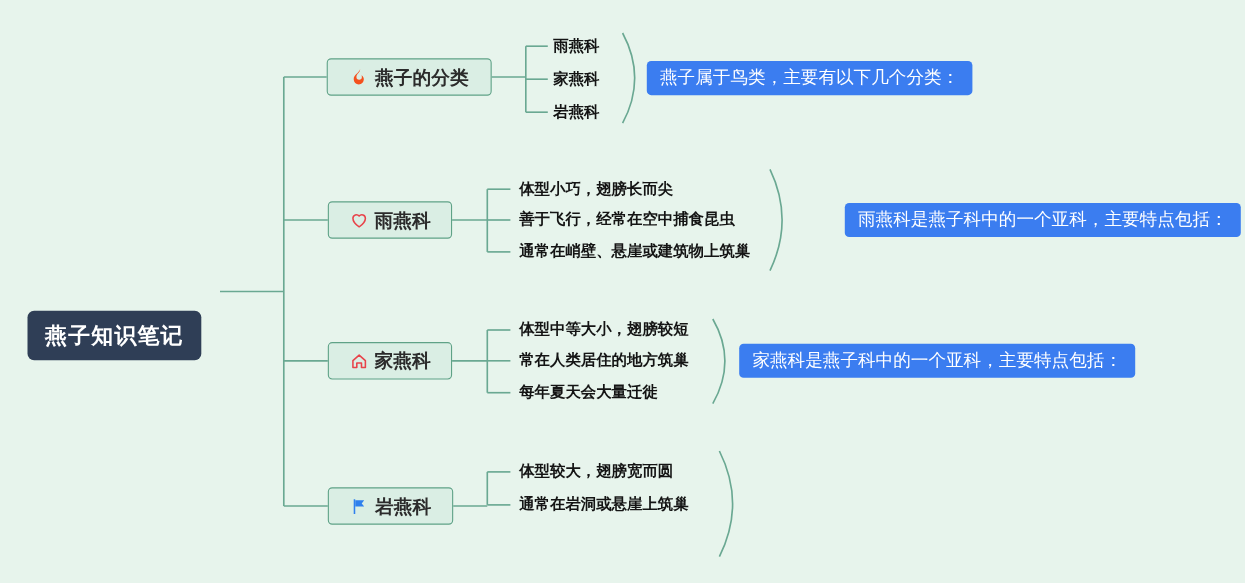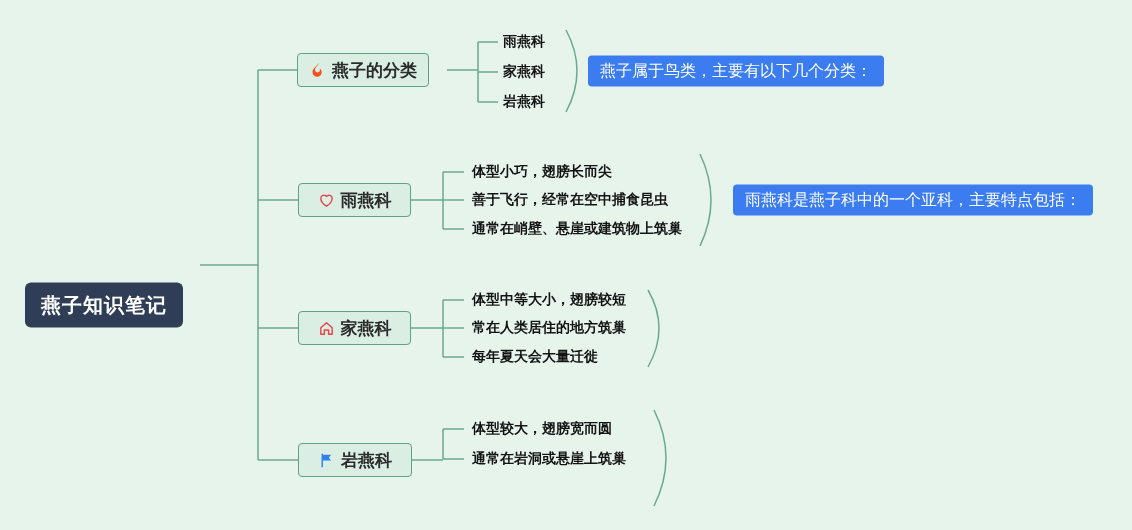--- a/index.html
+++ b/index.html
@@ -108,21 +108,21 @@
       <path d="M700 154 Q722 200 700 246"></path>
       <path d="M648 290 Q670 328 648 367"></path>
       <path d="M654 410 Q678 458 654 506"></path>
     </g>
   </svg>
 
   <div class="root" style="left:25px;top:265px;">
     <span>燕子知识笔记</span>
   </div>
 
-  <div class="node" style="left:297px;top:70px;width:132px;">
+  <div class="node" style="left:297px;top:70px;width:150px;">
     <span class="icon">
       <svg viewBox="0 0 24 24">
           <path fill="#f4511e" d="M13.2 1.5c.7 3.8-4.7 5.6-4.7 9.7a3.5 3.5 0 0 0 7 0c0-1.2-.5-2.2-.5-2.2 1.9 1.3 3 3.2 3 5.3a6.5 6.5 0 1 1-13 0c0-6.2 6.6-7.6 8.2-12.8z"></path>
         </svg>
     </span>
     <span>燕子的分类</span>
   </div>
   <div class="child" style="left:503px;top:42px;"><span>雨燕科</span></div>
   <div class="child" style="left:503px;top:72px;"><span>家燕科</span></div>
   <div class="child" style="left:503px;top:102px;"><span>岩燕科</span></div>
@@ -132,33 +132,34 @@
     <span class="icon">
       <svg viewBox="0 0 24 24">
           <path fill="none" stroke="#e8434a" stroke-width="2" stroke-linejoin="round" d="M12 20s-8-5.2-8-11a4.5 4.5 0 0 1 8-2.8A4.5 4.5 0 0 1 20 9c0 5.8-8 11-8 11z"></path>
         </svg>
     </span>
     <span>雨燕科</span>
   </div>
   <div class="child" style="left:472px;top:200px;"><span>善于飞行，经常在空中捕食昆虫</span></div>
   <div class="child" style="left:472px;top:172px;"><span>体型小巧，翅膀长而尖</span></div>
   <div class="child" style="left:472px;top:229px;"><span>通常在峭壁、悬崖或建筑物上筑巢</span></div>
-  <div class="note" style="left:733px;top:200px;"><span>雨燕科是燕子科中的一个亚科，主要特点包括：</span></div>
+  <div class="note" style="left:768px;top:200px;"><span>雨燕科是燕子科中的一个亚科，主要特点包括：</span></div>
 
   <div class="node" style="left:298px;top:328px;width:113px;">
     <span class="icon">
       <svg viewBox="0 0 24 24">
           <path fill="none" stroke="#e8434a" stroke-width="2" stroke-linejoin="round" d="M4 11l8-7 8 7v9h-5v-6h-6v6H4z"></path>
         </svg>
     </span>
     <span>家燕科</span>
   </div>
   <div class="child" style="left:472px;top:300px;"><span>体型中等大小，翅膀较短</span></div>
   <div class="child" style="left:472px;top:328px;"><span>常在人类居住的地方筑巢</span></div>
   <div class="child" style="left:472px;top:357px;"><span>每年夏天会大量迁徙</span></div>
+  <div class="note" style="left:672px;top:328px;"><span>家燕科是燕子科中的一个亚科，主要特点包括：</span></div>
 
   <div class="node" style="left:298px;top:460px;width:114px;">
     <span class="icon">
       <svg viewBox="0 0 24 24">
           <path fill="#2f80ed" d="M5 2.5h2V21.5H5z"></path>
           <path fill="#2f80ed" d="M7 4h11.5l-3.2 4 3.2 4H7z"></path>
         </svg>
     </span>
     <span>岩燕科</span>
   </div>

